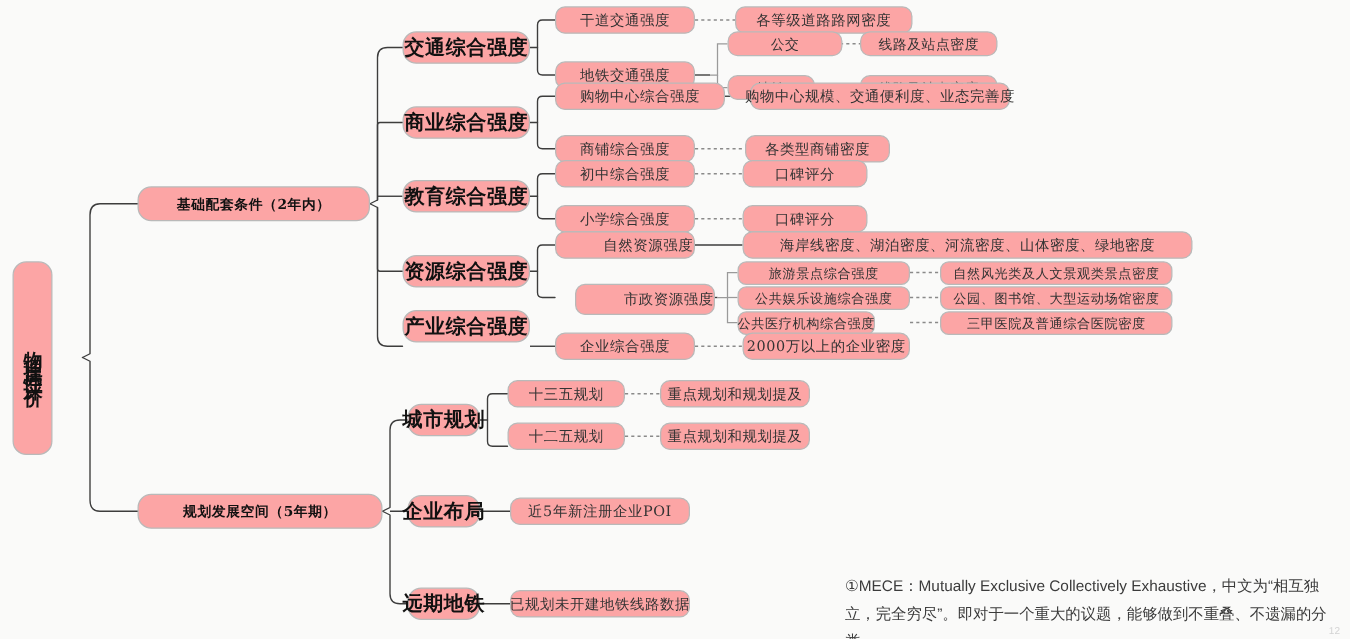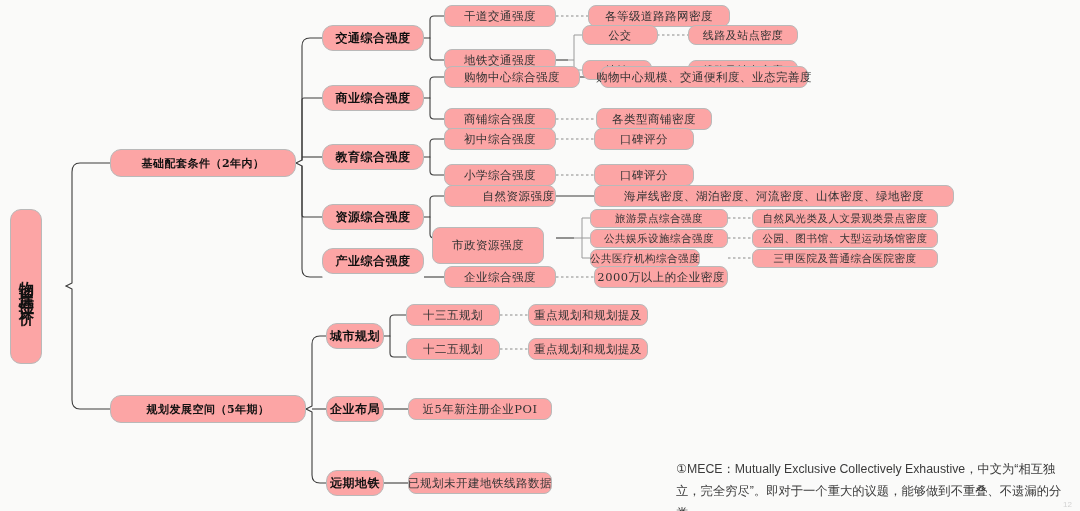--- a/index.html
+++ b/index.html
@@ -30,21 +30,21 @@
   }
   .lvl1{
     font-weight:bold;font-size:15px;
     writing-mode:vertical-rl;
     text-orientation:upright;
     letter-spacing:6px;
     border-radius:11px;
     padding:6px 0;
   }
   .lvl2{font-weight:bold;font-size:11px;border-radius:11px;}
-  .lvl3{font-weight:bold;font-size:12px;border-radius:11px;}
+  .lvl3{font-weight:bold;font-size:16px;border-radius:11px;}
   .lvl4{font-size:11.5px;color:#333;border-radius:8px;}
   .lvl5{font-size:11px;color:#333;border-radius:8px;}
   .lvl6{font-size:10.5px;color:#333;border-radius:7px;}
 
   
   svg.links{position:absolute;left:0;top:0;width:1080px;height:511px;pointer-events:none;}
   .solid{fill:none;stroke:#3d3d3d;stroke-width:1.1;}
   .dotted{fill:none;stroke:#8a8a8a;stroke-width:1.1;stroke-dasharray:2.5 2.5;}
   .brace{fill:none;stroke:#3d3d3d;stroke-width:1.1;stroke-linecap:round;stroke-linejoin:round;}
   .brace-lt{fill:none;stroke:#9a9a9a;stroke-width:1;}
@@ -163,21 +163,21 @@
   <div class="node lvl4" style="left:444px;top:5px;width:112px;height:22px;">
     <span>干道交通强度</span>
   </div>
   <div class="node lvl4" style="left:588px;top:5px;width:142px;height:22px;">
     <span>各等级道路路网密度</span>
   </div>
 
   <div class="node lvl4" style="left:444px;top:49px;width:112px;height:22px;">
     <span>地铁交通强度</span>
   </div>
-  <div class="node lvl5" style="left:582px;top:25px;width:76px;height:20px;">
+  <div class="node lvl5" style="left:582px;top:25px;width:92px;height:20px;">
     <span>公交</span>
   </div>
   <div class="node lvl5" style="left:688px;top:25px;width:110px;height:20px;">
     <span>线路及站点密度</span>
   </div>
   <div class="node lvl5" style="left:582px;top:60px;width:70px;height:20px;">
     <span>地铁</span>
   </div>
   <div class="node lvl5" style="left:688px;top:60px;width:110px;height:20px;">
     <span>线路及站点密度</span>
@@ -208,21 +208,21 @@
   <div class="node lvl4" style="left:594px;top:164px;width:100px;height:22px;">
     <span>口碑评分</span>
   </div>
 
   <div class="node lvl4" style="left:444px;top:185px;width:112px;height:22px;padding-left:37px;">
     <span>自然资源强度</span>
   </div>
   <div class="node lvl4" style="left:594px;top:185px;width:360px;height:22px;">
     <span>海岸线密度、湖泊密度、河流密度、山体密度、绿地密度</span>
   </div>
-  <div class="node lvl4" style="left:432px;top:227px;width:112px;height:37px;">
+  <div class="node lvl4" style="left:460px;top:227px;width:112px;height:25px;justify-content:flex-end;">
     <span>市政资源强度</span>
   </div>
 
   <div class="node lvl6" style="left:590px;top:209px;width:138px;height:19px;">
     <span>旅游景点综合强度</span>
   </div>
   <div class="node lvl6" style="left:752px;top:209px;width:186px;height:19px;">
     <span>自然风光类及人文景观类景点密度</span>
   </div>
   <div class="node lvl6" style="left:590px;top:229px;width:138px;height:19px;">

